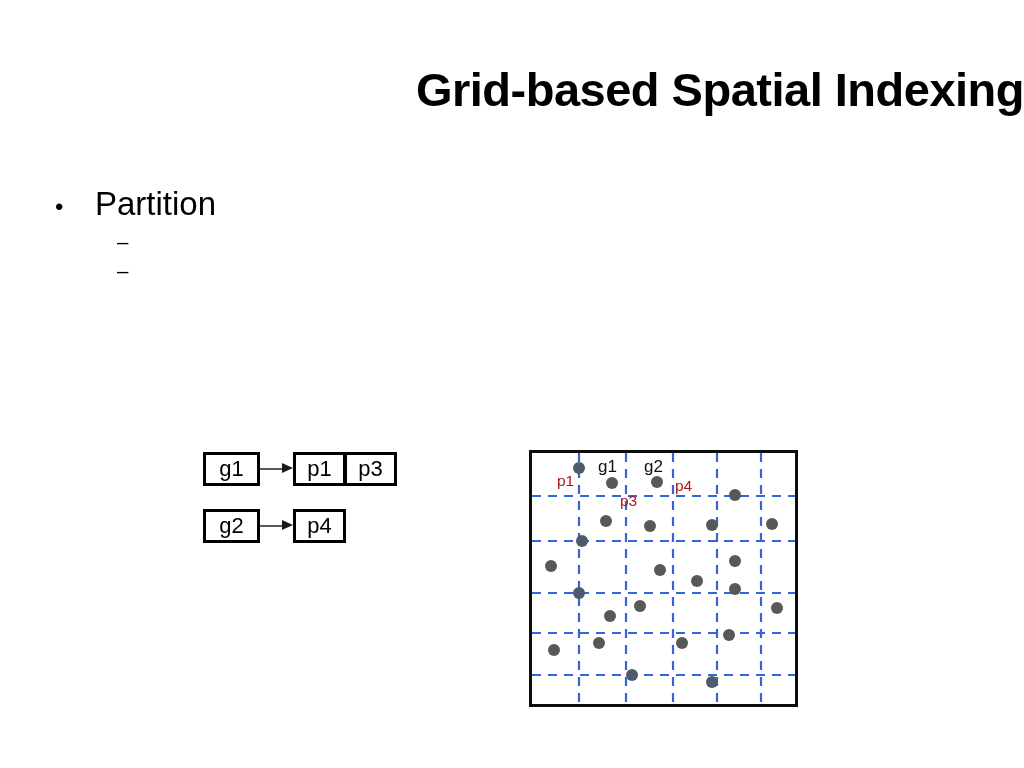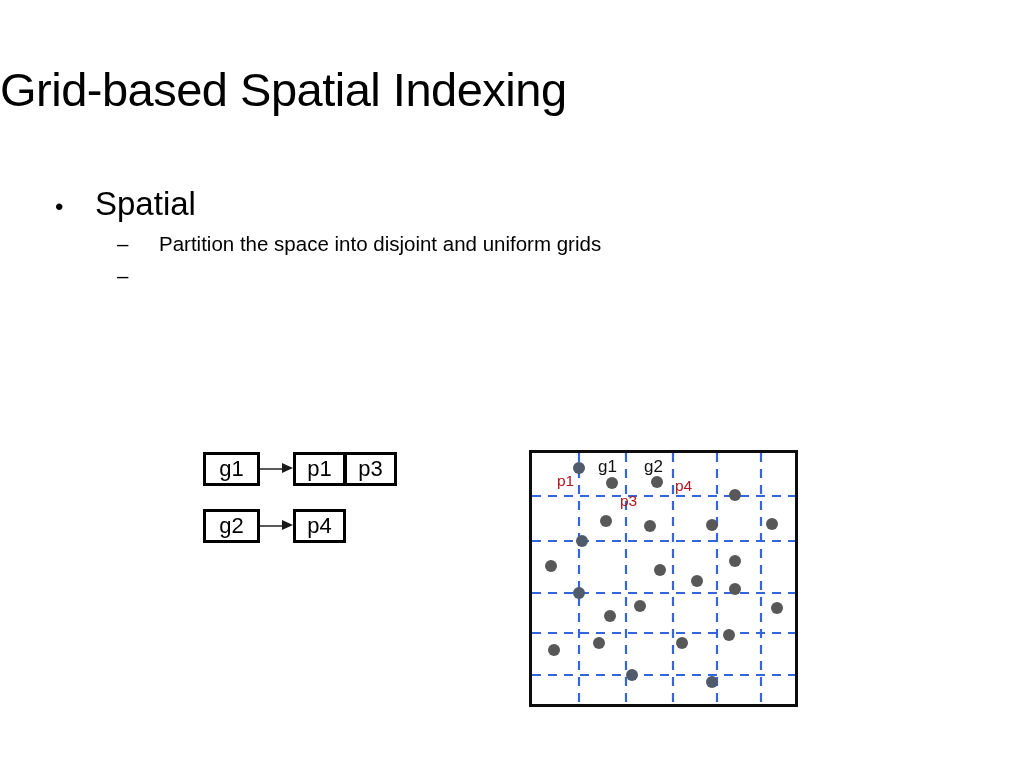--- a/index.html
+++ b/index.html
@@ -15,24 +15,24 @@
     font-family: "Liberation Sans", sans-serif;
     color: #000000;
   }
 
   
   #slide-title {
     position: absolute;
     left: 0;
     top: 62px;
     width: 1024px;
-    text-align: left;
+    text-align: right;
     font-family: "Liberation Sans", sans-serif;
     font-size: 47px;
-    font-weight: 400;
+    font-weight: 700;
     letter-spacing: -0.5px;
     color: #000000;
     white-space: nowrap;
   }
 
   
   #bullet-list {
     position: absolute;
     left: 55px;
     top: 185px;
@@ -172,26 +172,25 @@
 </style>
 </head>
 <body>
 
 <div id="slide-title">Grid-based Spatial Indexing</div>
 
 <div id="bullet-list">
 
   <div class="bullet-l1">
     <span class="marker">•</span>
-    <span class="bullet-text">Spatial</span>
+    <span class="bullet-text">Partition</span>
   </div>
 
   <div class="bullet-l2">
     <span class="marker">–</span>
-    <span class="bullet-text">Partition the space into disjoint and uniform grids</span>
   </div>
 
   <div class="bullet-l2">
     <span class="marker">–</span>
   </div>
 
 </div>
 
 <div id="index-diagram">
 

